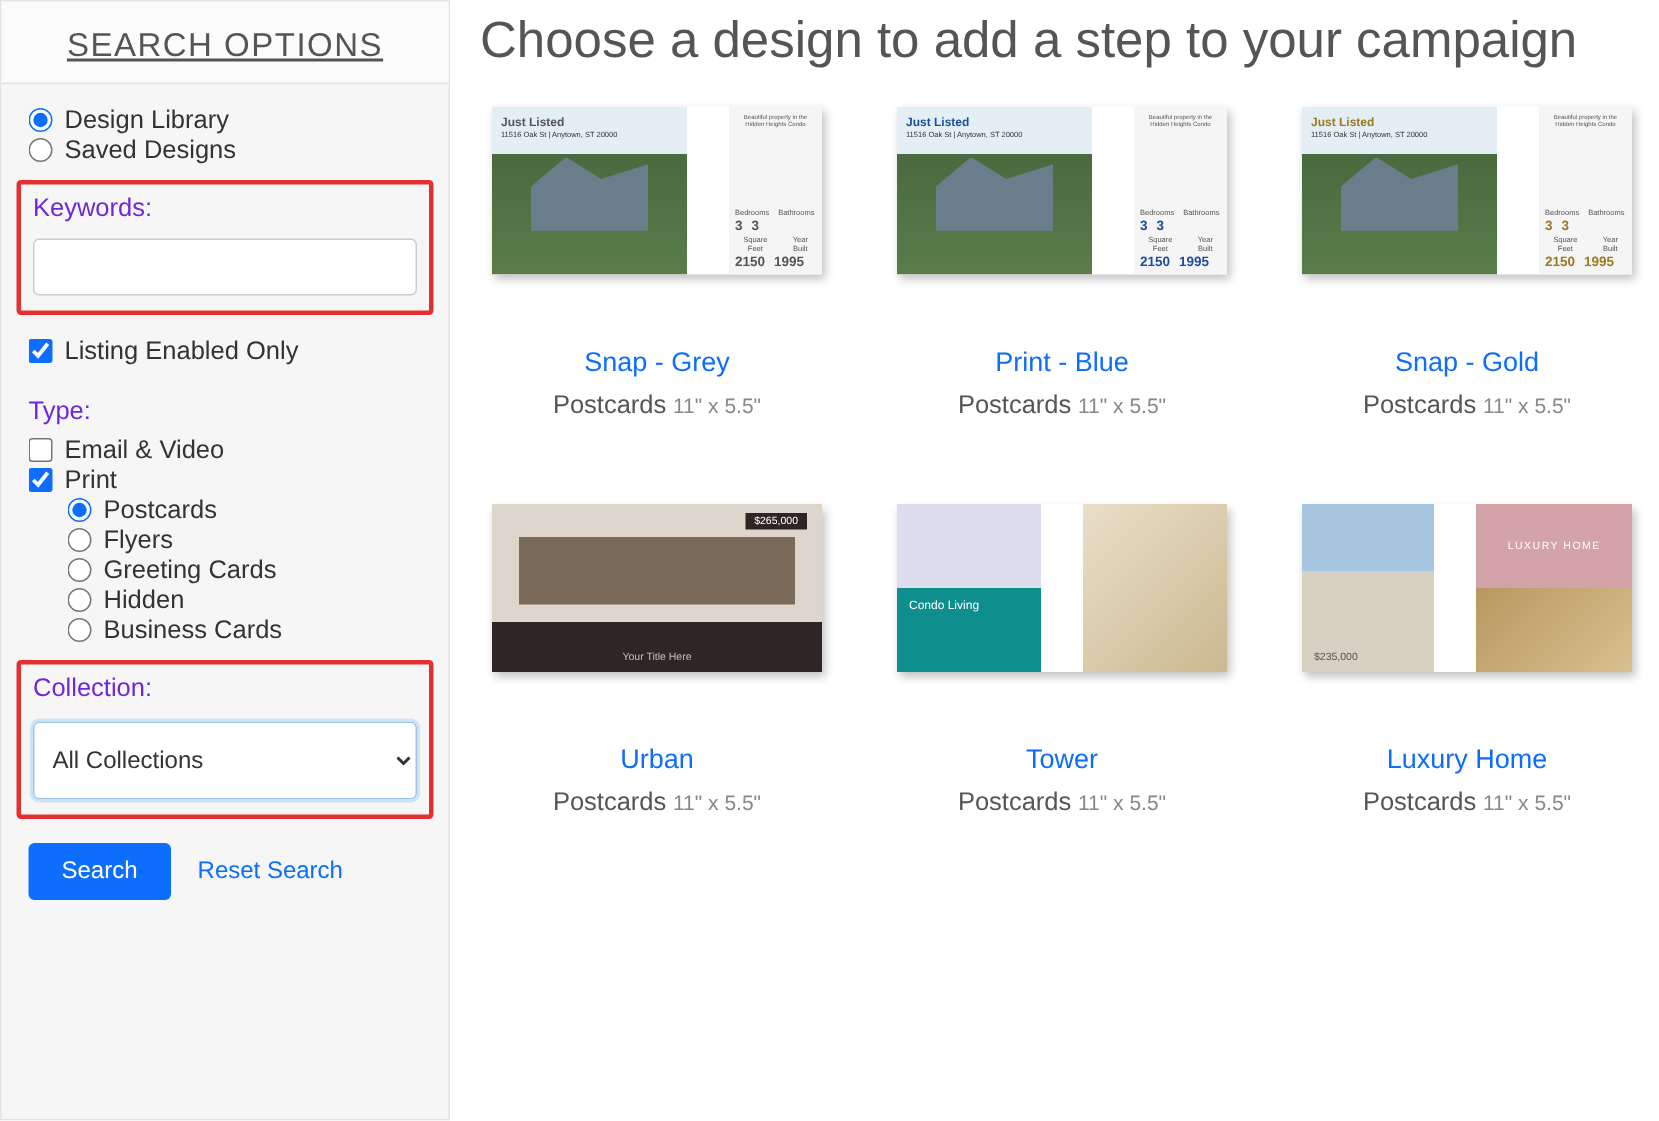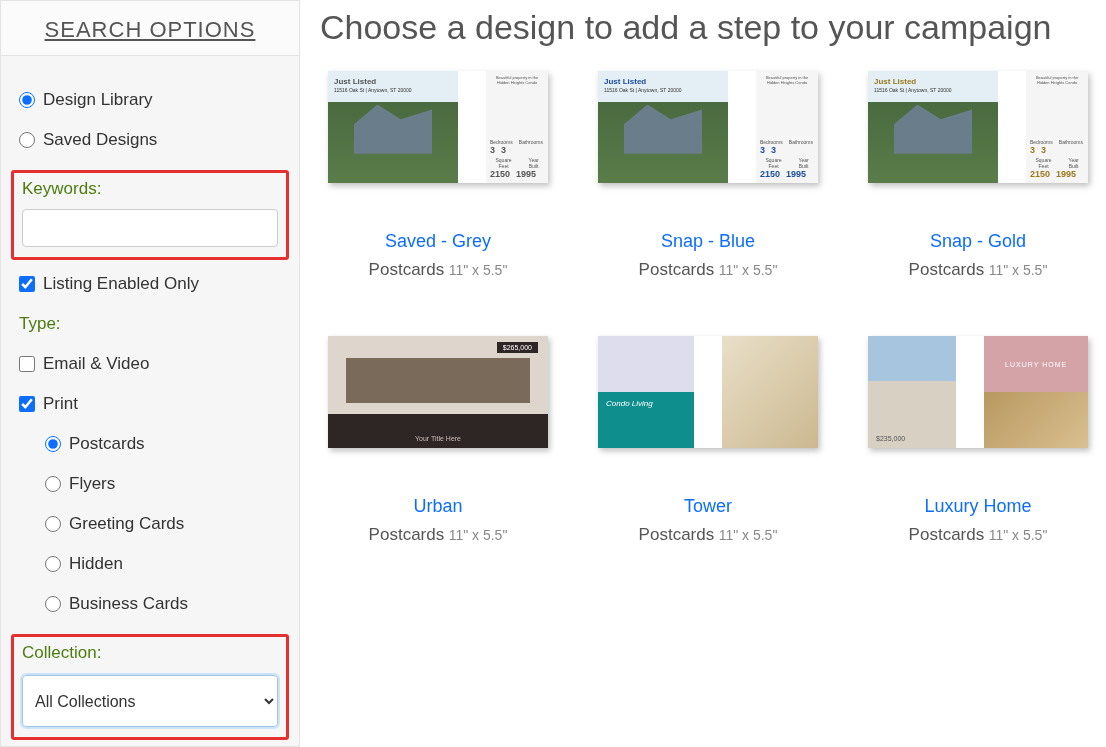--- a/index.html
+++ b/index.html
@@ -34,31 +34,31 @@
 }
 .sidebar-body {
   padding: 14px 18px;
   font-size: 17px;
   color: #333;
 }
 .radio-row, .check-row {
   display: flex;
   align-items: center;
   gap: 8px;
-  margin: 20px 0;
+  margin: 0 0;
 }
 .radio-row input, .check-row input {
   width: 16px; height: 16px;
   accent-color: #0d6efd;
 }
 .label-text { color: #333; }
 .section-label {
   margin-top: 10px;
   margin-bottom: 6px;
-  color: #4d7c0f;
+  color: #6d28d9;
 }
 .highlight-box {
   border: 3px solid #e53030;
   border-radius: 3px;
   padding: 6px 8px 10px;
   margin-left: -8px;
   margin-right: -8px;
 }
 .keywords-input {
   width: 100%;
@@ -199,21 +199,21 @@
 .thumb-urban .title2 {
   position:absolute; bottom:6px; width:100%; text-align:center;
   color:#cbb; font-size:7px;
 }
 .thumb-tower { display:flex; }
 .tower-left {
   width: 50%;
   background: linear-gradient(to bottom, #dde 0%, #dde 50%, #0f8e8e 50%, #0f8e8e 100%);
   position:relative;
 }
-.tower-left .cl { position:absolute; top:56%; left:8px; color:#fff; font-size:8px; font-style:italic;}
+.tower-left .cl { position:absolute; top:56%; left:8px; color:#fff; font-size:8px; }
 .tower-right { width:50%; background: linear-gradient(135deg,#e9dfc8,#cbb890); }
 .thumb-luxury { display:flex; }
 .lux-left { width:46%; background: linear-gradient(to bottom,#a8c5e0 40%,#d9d0c4 40%); position:relative;}
 .lux-right { width:54%; background:#e8d9db; display:flex; flex-direction:column;}
 .lux-right .lh { flex:1; background:#d4a3a8; color:#fff; font-size:7px; display:flex; align-items:center; justify-content:center; letter-spacing:1px;}
 .lux-right .lb { flex:1; background: linear-gradient(135deg,#b89860,#d9c090); }
 .lux-left .price { position:absolute; bottom:6px; left:8px; font-size:7px; color:#555;}
 
 .card-title {
   color: #0d6efd;
@@ -332,21 +332,21 @@
                 <span>Square Feet</span>
                 <span>Year Built</span>
               </div>
             <div class="nums snap-grey-accent">
                 <span>2150</span>
                 <span>1995</span>
               </div>
           </div>
         </div>
       </div>
-      <div class="card-title">Saved - Grey</div>
+      <div class="card-title">Snap - Grey</div>
       <div><span class="card-sub">Postcards</span> <span class="card-dim">11" x 5.5"</span></div>
     </div>
 
     <div class="card">
       <div class="thumb thumb-snap">
         <div class="snap-left">
           <div class="snap-banner snap-blue-accent">Just Listed</div>
           <div class="snap-sub">11516 Oak St | Anytown, ST 20000</div>
         </div>
         <div class="snap-right">
@@ -364,21 +364,21 @@
                 <span>Square Feet</span>
                 <span>Year Built</span>
               </div>
             <div class="nums snap-blue-accent">
                 <span>2150</span>
                 <span>1995</span>
               </div>
           </div>
         </div>
       </div>
-      <div class="card-title">Snap - Blue</div>
+      <div class="card-title">Print - Blue</div>
       <div><span class="card-sub">Postcards</span> <span class="card-dim">11" x 5.5"</span></div>
     </div>
 
     <div class="card">
       <div class="thumb thumb-snap">
         <div class="snap-left">
           <div class="snap-banner snap-gold-accent">Just Listed</div>
           <div class="snap-sub">11516 Oak St | Anytown, ST 20000</div>
         </div>
         <div class="snap-right">

